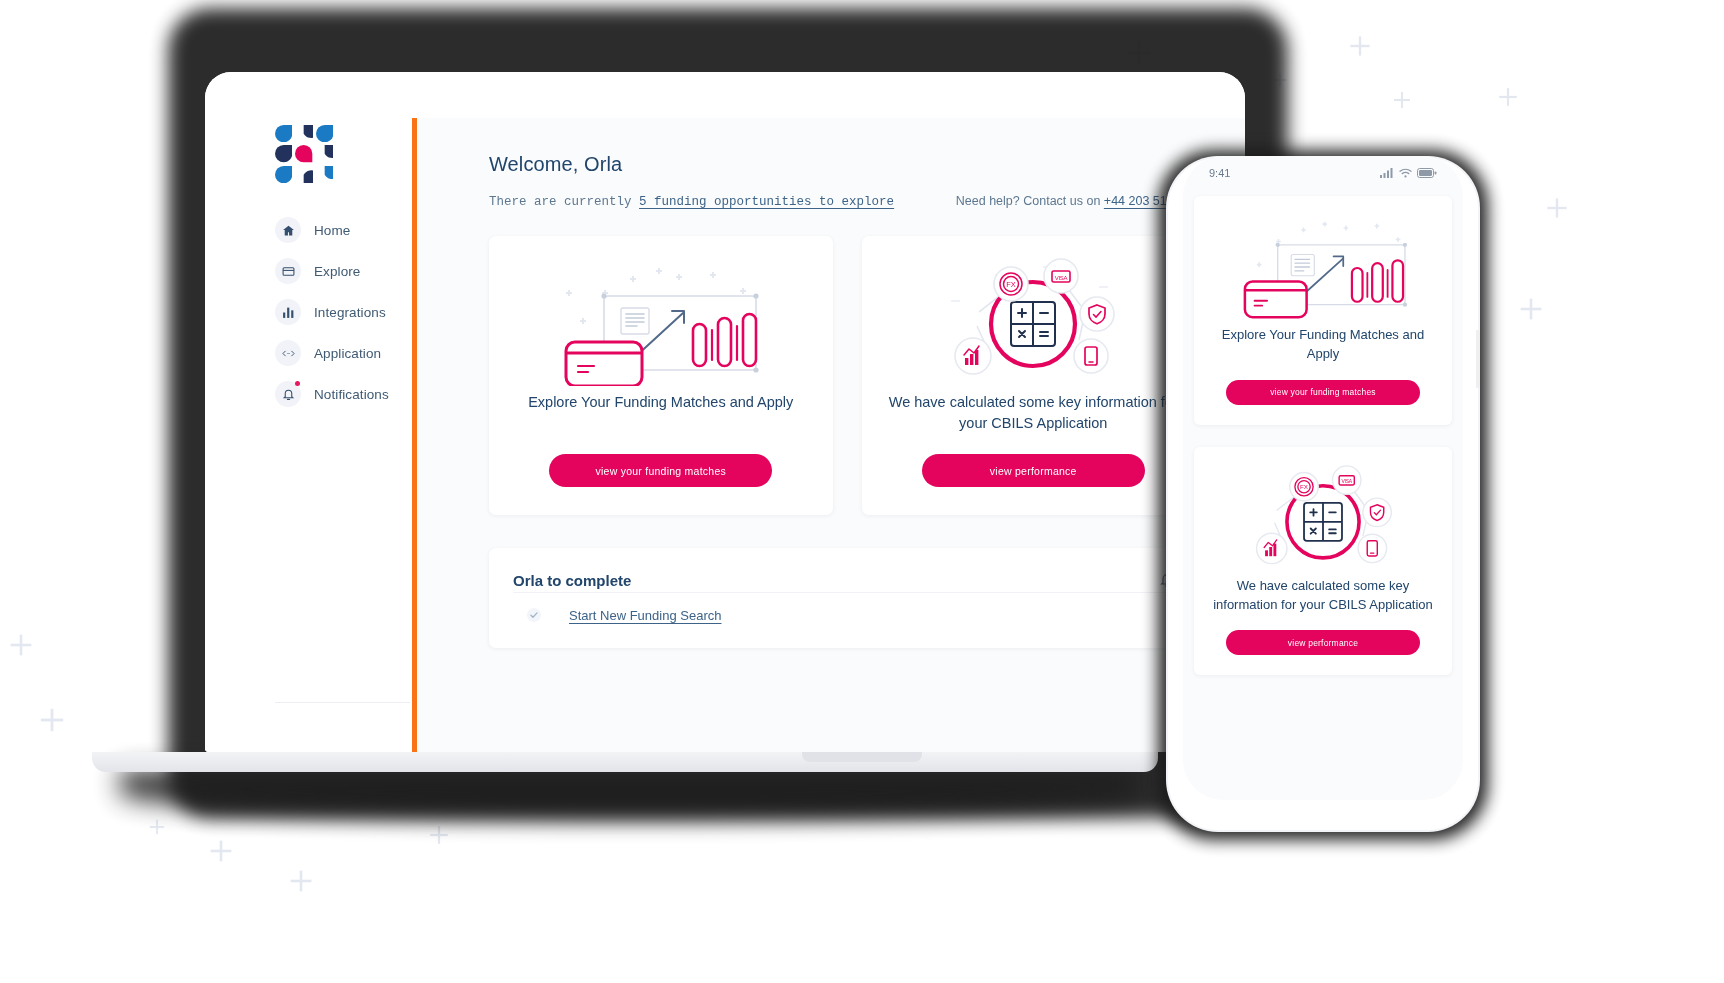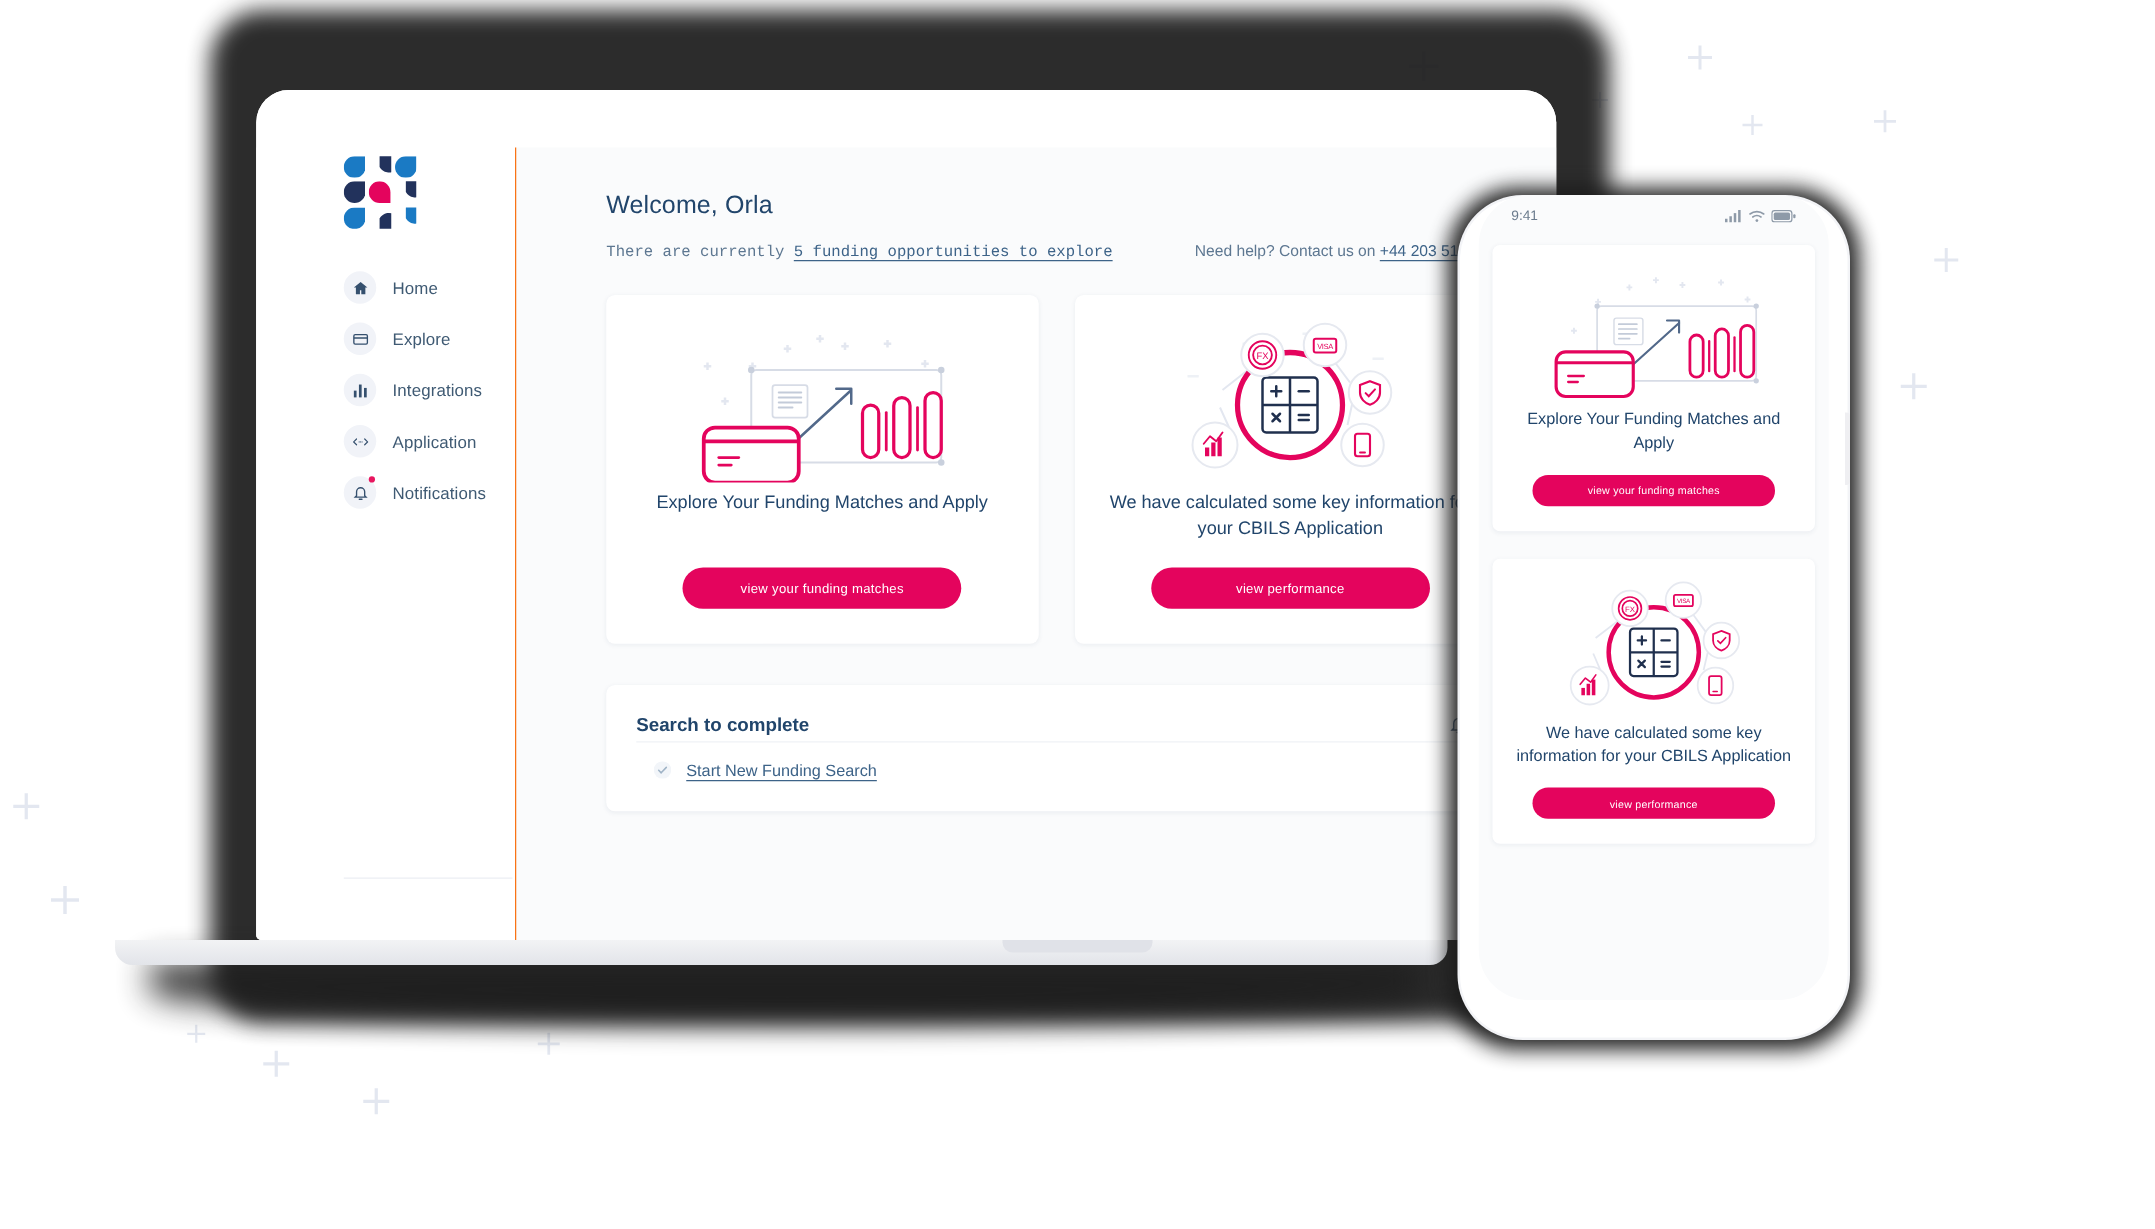--- a/index.html
+++ b/index.html
@@ -67,21 +67,21 @@
   .nav-item { display:flex; align-items:center; gap:13px; height:30px; cursor:pointer; position:relative; }
   .nav-ic { width:26px; height:26px; border-radius:50%; background:#f1f3f8;
             display:flex; align-items:center; justify-content:center; flex:none; position:relative; }
   .nav-ic svg { width:13px; height:13px; display:block; }
   .nav-label { font-size:13.5px; color:#3f5a73; letter-spacing:.1px; white-space:nowrap; }
   .dot-badge { position:absolute; right:1px; top:0px; width:5px; height:5px; border-radius:50%;
                background:#e8165f; }
   .sidebar-divider{ position:absolute; left:70px; top:630px; width:135px; height:1px; background:#eceef3; }
 
   
-  .content { flex:1; background:#fafbfc; border-left:1px solid #f97316; padding:35px 40px 0 72px; position:relative; }
+  .content { flex:1; background:#fafbfc; border-left:5px solid #f97316; padding:35px 40px 0 72px; position:relative; }
   .welcome { font-size:20px; color:#21456b; font-weight:400; letter-spacing:.1px; }
   .subrow { display:flex; justify-content:space-between; align-items:baseline; margin-top:18px; }
   .sub-left { font-size:12.5px; color:#5c7governor; }
   .sub-left { font-size:12.5px; color:#5d7791;font-family:Liberation Mono, monospace; }
   .sub-left a, .sub-right a { color:#3d6388; text-decoration:underline; text-underline-offset:3px; }
   .sub-right { font-size:12.5px; color:#5d7791; }
 
   .cards { display:flex; gap:29px; margin-top:27px; }
   .card { flex:1; background:#fff; border-radius:7px; box-shadow:0 1px 4px rgba(35,60,95,.07);
           padding:26px 20px 28px; display:flex; flex-direction:column; align-items:center; }
@@ -90,21 +90,21 @@
   .btn { margin-top:auto; width:223px; height:33px; border-radius:17px; border:none;
          background:#e4045d; color:#fff; font-size:10.5px; letter-spacing:.25px;
          font-family:"Liberation Sans",sans-serif; cursor:pointer;
          display:flex; align-items:center; justify-content:center; }
 
   .tasks { margin-top:33px; background:#fff; border-radius:7px;
            box-shadow:0 1px 4px rgba(35,60,95,.07); padding:24px 30px 10px 24px; position:relative; }
   .tasks-head { display:flex; justify-content:space-between; align-items:flex-start; }
   .tasks-title { font-size:15px; color:#21456b; }
   .bell-btn svg { width:16px; height:16px; }
-  .task-row { display:flex; align-items:flex-start; gap:12px; padding:15px 0 15px 14px;
+  .task-row { display:flex; align-items:flex-start; gap:28px; padding:15px 0 15px 14px;
               border-top:1px solid #f0f2f6; }
   .task-row:first-of-type { margin-top:22px; }
   .check { width:14px; height:14px; flex:none; }
   .task-link { font-size:13px; color:#3d6388; text-decoration:underline; text-underline-offset:3px; cursor:pointer; }
 
   
   .phone-shadow{
     position:absolute; left:1158px; top:150px; width:330px; height:690px;
     background:#1b1b1b; border-radius:56px; filter:blur(8px); opacity:.95;
   }
@@ -426,21 +426,21 @@
                 <path d="M31 99l5-6 5 4 5-7" fill="none" stroke="#e4045d" stroke-width="1.5" stroke-linecap="round" stroke-linejoin="round"></path>
               </svg>
             </div>
             <p class="card-title">We have calculated some key information for your CBILS Application</p>
             <button class="btn">view performance</button>
           </section>
         </div>
 
         <section class="tasks">
           <div class="tasks-head">
-            <h2 class="tasks-title">Search to complete</h2>
+            <h2 class="tasks-title">Orla to complete</h2>
             <span class="bell-btn">
               <svg viewBox="0 0 24 24" fill="none" stroke="#4a6party" stroke-width="1.7" stroke-linecap="round">
                 <path d="M18 16V10a6 6 0 10-12 0v6l-2 2h16z" stroke="#49617e"></path>
                   <path d="M10 21h4" stroke="#49617e"></path>
               </svg>
             </span>
           </div>
           <div class="task-row">
             <svg class="check" viewBox="0 0 16 16">
               <circle cx="8" cy="8" r="8" fill="#f2f5f9"></circle>

